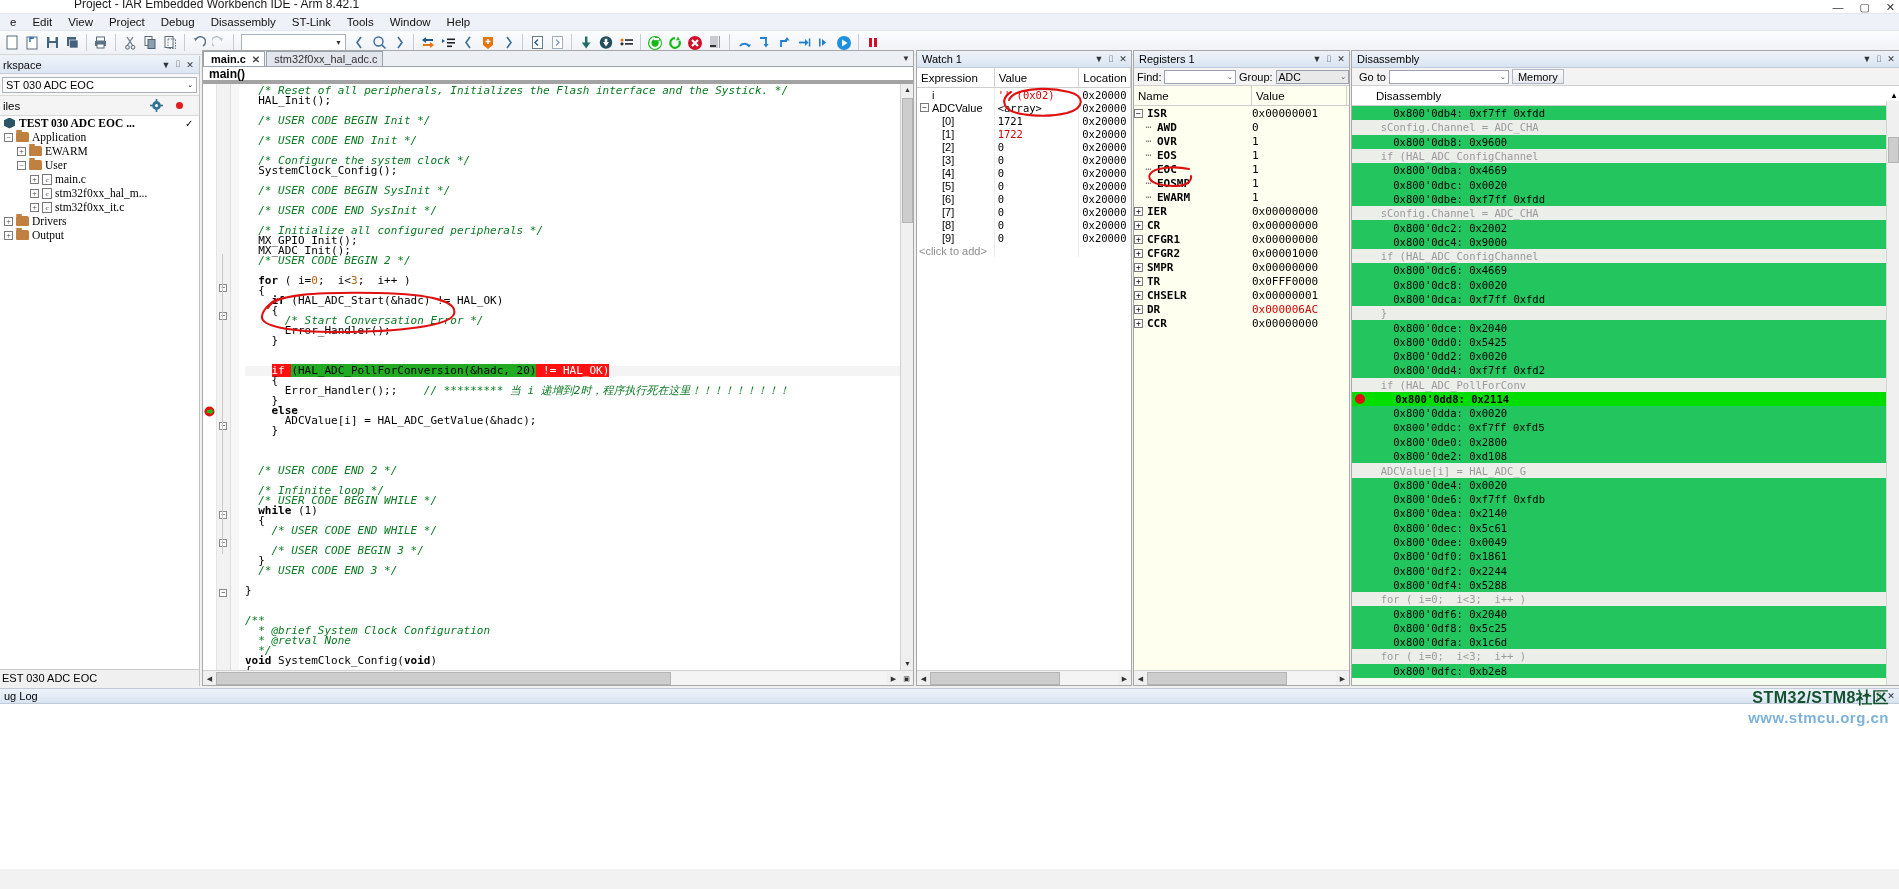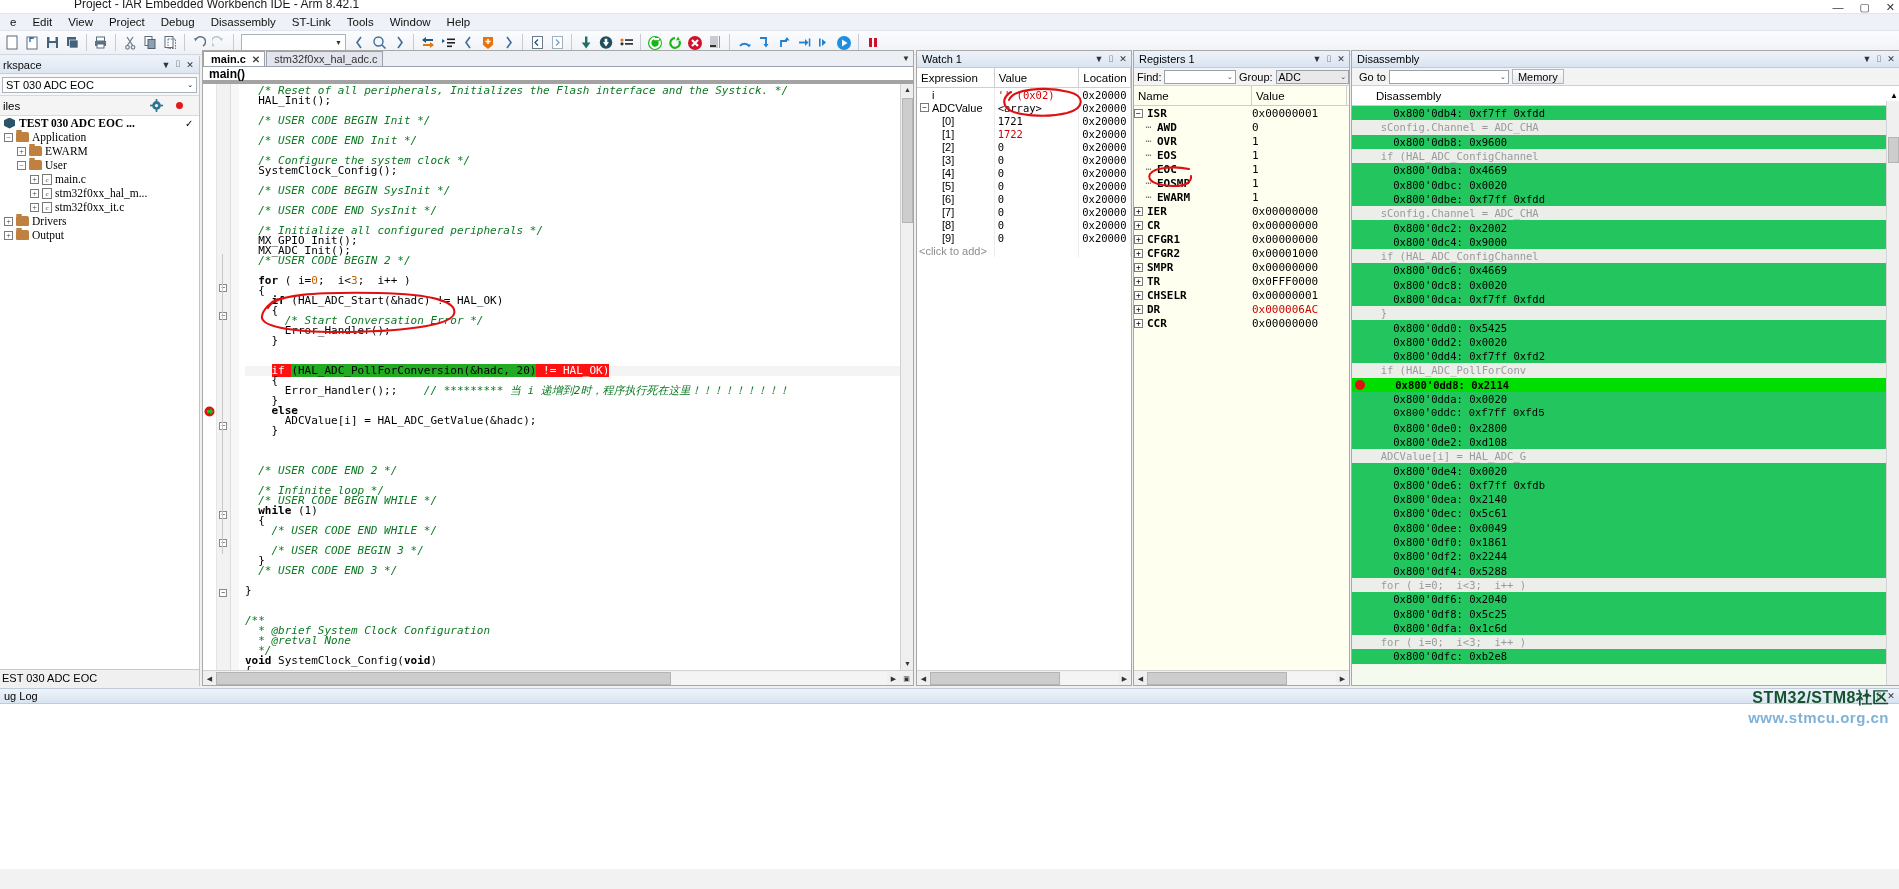--- a/index.html
+++ b/index.html
@@ -846,20 +846,21 @@
           <div class="dis-line dis-code"><span style="padding-left: 14px;">    0x800'0dbc: 0x0020</span></div>
           <div class="dis-line dis-code"><span style="padding-left: 14px;">    0x800'0dbe: 0xf7ff 0xfdd</span></div>
           <div class="dis-line dis-src"><span style="padding-left: 14px;">  sConfig.Channel = ADC_CHA</span></div>
           <div class="dis-line dis-code"><span style="padding-left: 14px;">    0x800'0dc2: 0x2002</span></div>
           <div class="dis-line dis-code"><span style="padding-left: 14px;">    0x800'0dc4: 0x9000</span></div>
           <div class="dis-line dis-src"><span style="padding-left: 14px;">  if (HAL_ADC_ConfigChannel</span></div>
           <div class="dis-line dis-code"><span style="padding-left: 14px;">    0x800'0dc6: 0x4669</span></div>
           <div class="dis-line dis-code"><span style="padding-left: 14px;">    0x800'0dc8: 0x0020</span></div>
           <div class="dis-line dis-code"><span style="padding-left: 14px;">    0x800'0dca: 0xf7ff 0xfdd</span></div>
           <div class="dis-line dis-src"><span style="padding-left: 14px;">  }</span></div>
+          <div class="dis-line dis-code"><span style="padding-left: 14px;">    0x800'0dce: 0x2040</span></div>
           <div class="dis-line dis-code"><span style="padding-left: 14px;">    0x800'0dd0: 0x5425</span></div>
           <div class="dis-line dis-code"><span style="padding-left: 14px;">    0x800'0dd2: 0x0020</span></div>
           <div class="dis-line dis-code"><span style="padding-left: 14px;">    0x800'0dd4: 0xf7ff 0xfd2</span></div>
           <div class="dis-line dis-src"><span style="padding-left: 14px;">  if (HAL_ADC_PollForConv</span></div>
           <div class="dis-line dis-cur" style="position: relative;"><span style="position: absolute; left: 3px; width: 10px; height: 10px; border-radius: 50%; background: rgb(224, 16, 16);"></span><span style="padding-left: 16px;">    0x800'0dd8: 0x2114</span></div>
           <div class="dis-line dis-code"><span style="padding-left: 14px;">    0x800'0dda: 0x0020</span></div>
           <div class="dis-line dis-code"><span style="padding-left: 14px; font-family: Liberation Mono, monospace;">    0x800'0ddc: 0xf7ff 0xfd5</span></div>
           <div class="dis-line dis-code"><span style="padding-left: 14px;">    0x800'0de0: 0x2800</span></div>
           <div class="dis-line dis-code"><span style="padding-left: 14px;">    0x800'0de2: 0xd108</span></div>
           <div class="dis-line dis-src"><span style="padding-left: 14px;">  ADCValue[i] = HAL_ADC_G</span></div>

